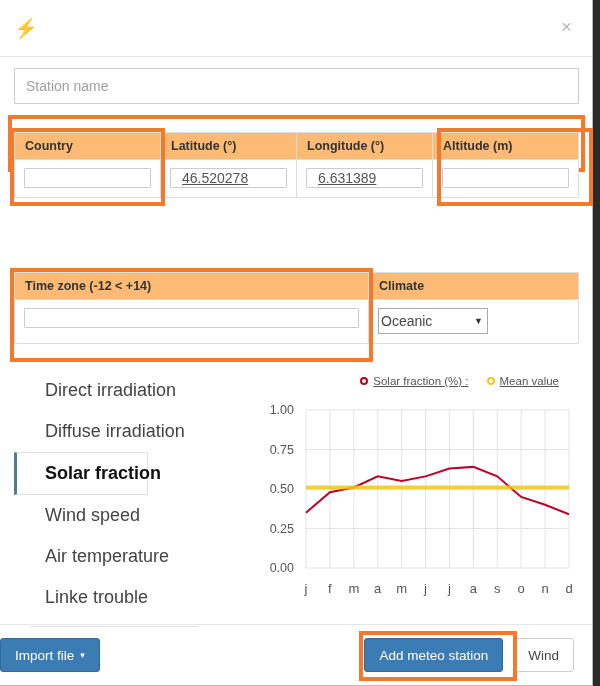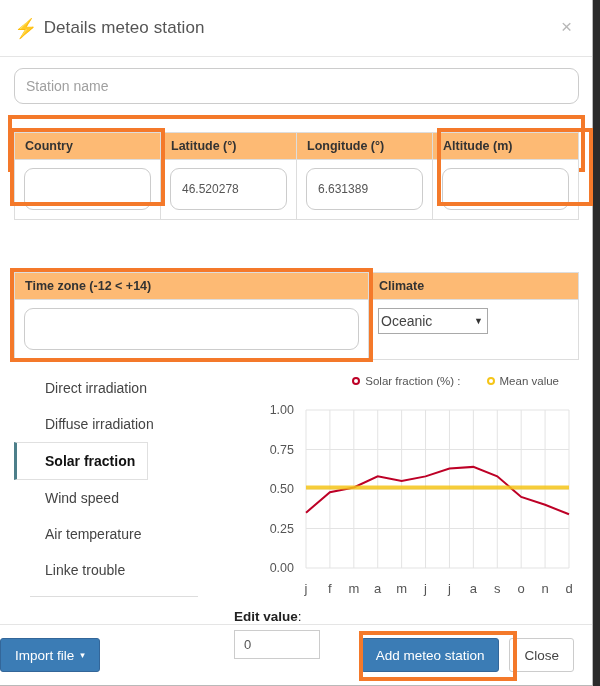--- a/index.html
+++ b/index.html
@@ -49,21 +49,21 @@
   .hl { position:absolute; border:4px solid #f4792a; pointer-events:none; }
 
   
   .name-row { position:absolute; left:14px; top:11px; width:565px; height:50px; }
   .txt-input {
     width:100%; height:36px;
     border:1px solid #ccc; background:#fff;
     font-size:14px; color:#555;
     padding:0 11px;
     font-family:"Liberation Sans", sans-serif;
-    border-radius:9px;
+    border-radius:1px;
   }
   .txt-input::placeholder { color:#a0a0a0; }
 
   
   .panel-grid {
     position:absolute; left:14px; top:75px;
     width:565px;
     display:flex;
   }
   .panel {
@@ -74,21 +74,21 @@
   .panel-head {
     background:#fdba74;
     border-bottom:1px solid #ddd;
     height:27px;
     display:flex; align-items:center;
     padding:0 10px;
     font-size:12.5px; font-weight:bold; color:#333;
     white-space:nowrap;
   }
   .panel-body { padding:8px 9px 9px 9px; }
-  .panel-body .txt-input { height:42px; font-size:12px; }
+  .panel-body .txt-input { height:20px; font-size:14px;text-decoration:underline; }
 
   .p-country   { width:147px; }
   .p-lat       { width:136px; }
   .p-lon       { width:136px; }
   .p-alt       { width:146px; }
 
   .panel-grid2 {
     position:absolute; left:14px; top:215px;
     width:565px; display:flex;
   }
@@ -104,21 +104,21 @@
     padding:0 4px 0 2px; cursor:pointer;
   }
   .sel .caret { font-size:9px; color:#333; margin-left:8px; }
 
   
   .tabs {
     position:absolute; left:14px; top:313px;
     width:196px;
   }
   .tab {
-    font-size:14px; color:#444;
+    font-size:18px; color:#444;
     padding:10px 14px 10px 28px;
     cursor:pointer;
     border-left:3px solid transparent;
     white-space:nowrap;
   }
   .tab.active {
     font-weight:bold; color:#111;
     border-left:3px solid #4d7f8a;
     border-top:1px solid #e0e0e0;
     border-right:1px solid #e0e0e0;
@@ -127,22 +127,22 @@
   }
   .tabs-rule {
     margin:8px 12px 0 16px;
     border-top:1px solid #ddd;
   }
 
   
   .chart-wrap { position:absolute; left:228px; top:315px; width:345px; }
   .legend {
     display:flex; justify-content:flex-end; align-items:center;
-    gap:26px; font-size:11.5px; color:#555;
-    padding-right:14px; height:18px;
+    gap:18px; font-size:11.5px; color:#555;
+    padding-right:14px; height:18px;text-decoration:underline;
   }
   .legend-item { display:flex; align-items:center; gap:5px; white-space:nowrap; }
   .ring { width:8px; height:8px; border-radius:50%; border:2.4px solid #bd0026; }
   .ring.mean { border-color:#f5c518; }
 
   .plot { margin-top:14px; }
 
   
   .edit-zone { position:absolute; left:234px; top:552px; }
   .edit-label { font-size:13.5px; font-weight:bold; color:#222; margin-bottom:6px; }
@@ -179,21 +179,20 @@
     display:flex; align-items:center; gap:10px;
   }
 </style>
 </head>
 <body>
 
 <div class="modal">
 
   <div class="modal-header">
     <span class="bolt-icon">⚡</span>
-    <span class="modal-title">Details meteo station</span>
     <button class="close-x">×</button>
   </div>
 
   <div class="modal-body">
 
     <div class="name-row">
       <input class="txt-input" type="text" placeholder="Station name" style="">
     </div>
     <div class="hl" style="left:8px;top:58px;width:577px;height:57px;"></div>
 
@@ -299,34 +298,28 @@
           <text x="245.36363636363637" y="189" text-anchor="middle" font-size="13" fill="#555" font-family="&quot;Liberation Sans&quot;, sans-serif">a</text>
           <text x="269.27272727272725" y="189" text-anchor="middle" font-size="13" fill="#555" font-family="&quot;Liberation Sans&quot;, sans-serif">s</text>
           <text x="293.1818181818182" y="189" text-anchor="middle" font-size="13" fill="#555" font-family="&quot;Liberation Sans&quot;, sans-serif">o</text>
           <text x="317.0909090909091" y="189" text-anchor="middle" font-size="13" fill="#555" font-family="&quot;Liberation Sans&quot;, sans-serif">n</text>
           <text x="341" y="189" text-anchor="middle" font-size="13" fill="#555" font-family="&quot;Liberation Sans&quot;, sans-serif">d</text>
           <polyline points="78,108.7 101.9090909090909,88.16 125.81818181818181,83.42 149.72727272727272,72.36 173.63636363636363,77.1 197.54545454545456,72.36 221.45454545454544,64.46 245.36363636363637,62.879999999999995 269.27272727272725,72.36 293.1818181818182,92.89999999999999 317.0909090909091,100.8 341,110.28" fill="none" stroke="#bd0026" stroke-width="2"></polyline>
           <line x1="78" y1="83.42" x2="341" y2="83.42" stroke="#f5c518" stroke-width="4" opacity="0.85"></line>
         </svg>
     </div>
 
-    <div class="edit-zone">
-      <div class="edit-label">
-        <span>Edit value</span><span class="colon">:</span>
-      </div>
-      <input class="edit-input" type="text" value="0" style="">
-    </div>
 
   </div>
 
   <div class="modal-footer">
     <button class="btn btn-primary">
       <span>Import file</span>
       <span class="caret">▾</span>
     </button>
     <div class="footer-right">
       <button class="btn btn-primary">Add meteo station</button>
-      <button class="btn btn-default">Close</button>
+      <button class="btn btn-default">Wind</button>
     </div>
     <div class="hl" style="left:359px;top:6px;width:158px;height:50px;"></div>
   </div>
 
 </div>
 
 </body></html>

